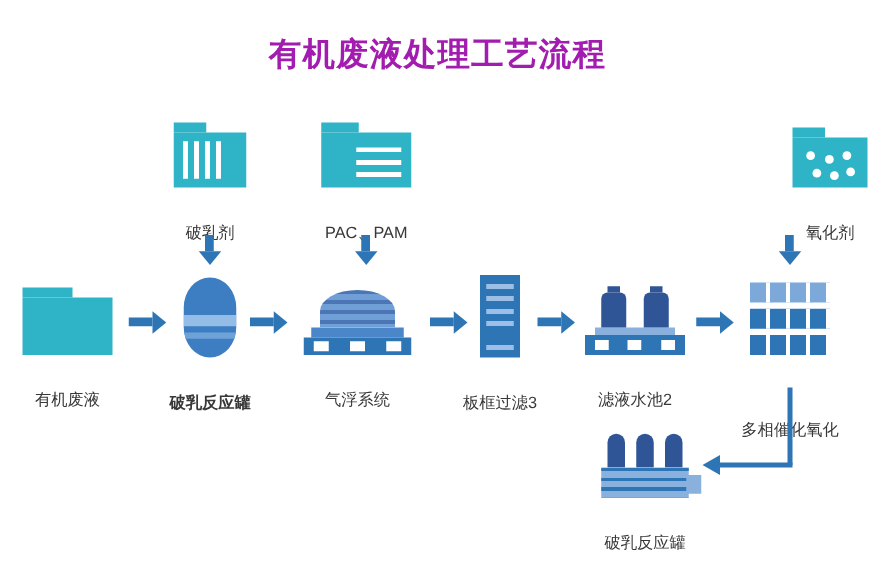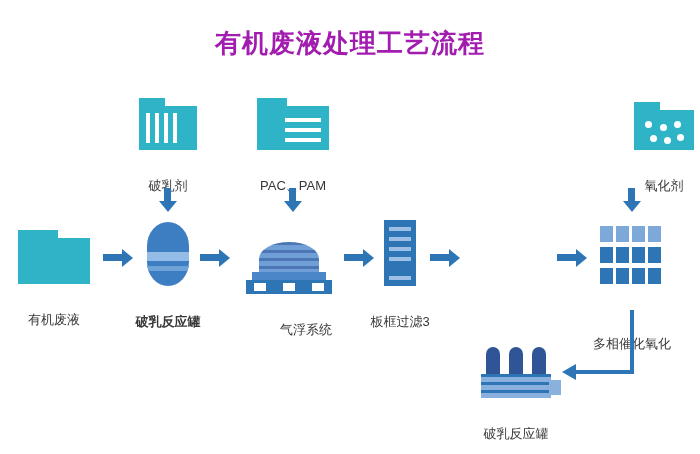--- a/index.html
+++ b/index.html
@@ -133,38 +133,53 @@
       <div class="tab"></div>
     </div>
     <div class="label">有机废液</div>
   </div>
 
   <div class="node" style="left:142px; top:222px; width:52px;font-weight:bold;">
     <div class="icon-tank"></div>
     <div class="label">破乳反应罐</div>
   </div>
 
-  <div class="node" style="left:240px; top:236px; width:92px;align-items:flex-end;">
+  <div class="node" style="left:240px; top:226px; width:92px;">
     <div class="icon-flotation">
       <div class="dome"></div>
       <div class="dome-mid"></div>
       <div class="dome-base">
         <span></span>
         <span></span>
         <span></span>
       </div>
     </div>
     <div class="label">气浮系统</div>
   </div>
 
   <div class="node" style="left:380px; top:220px; width:40px;">
     <div class="icon-rack"></div>
     <div class="label">板框过滤3</div>
   </div>
 
+  <div class="node" style="left:464px; top:226px; width:88px;">
+    <div class="icon-pool">
+      <div class="bottles">
+        <div class="bottle"></div>
+        <div class="bottle"></div>
+      </div>
+      <div class="pool-strip"></div>
+      <div class="pool-base">
+        <span></span>
+        <span></span>
+        <span></span>
+      </div>
+    </div>
+    <div class="label">滤液水池2</div>
+  </div>
 
   <div class="node" style="left:596px; top:226px; width:72px;gap:24px;">
     <div class="icon-grid">
       <div class="row light"></div>
       <div class="row"></div>
       <div class="row"></div>
     </div>
     <div class="label">多相催化氧化</div>
   </div>
 

